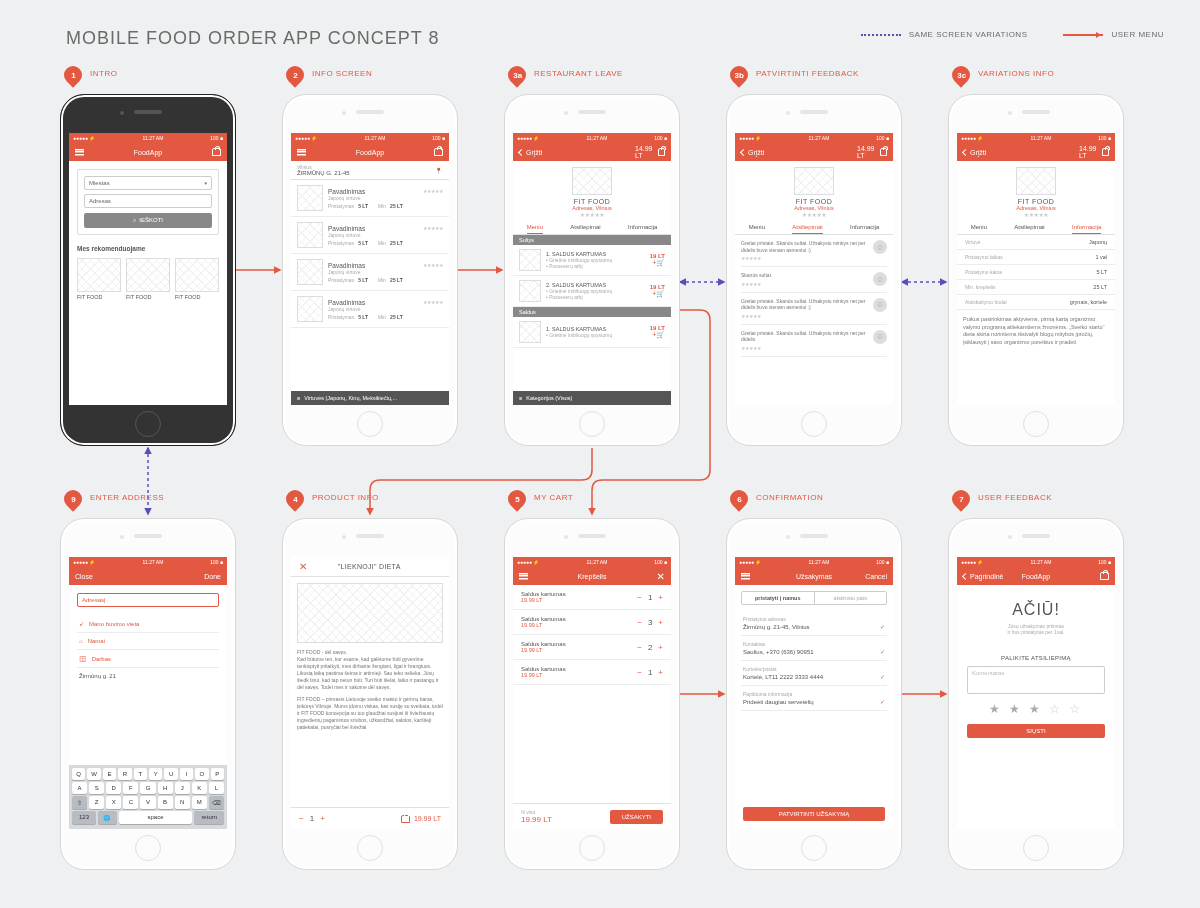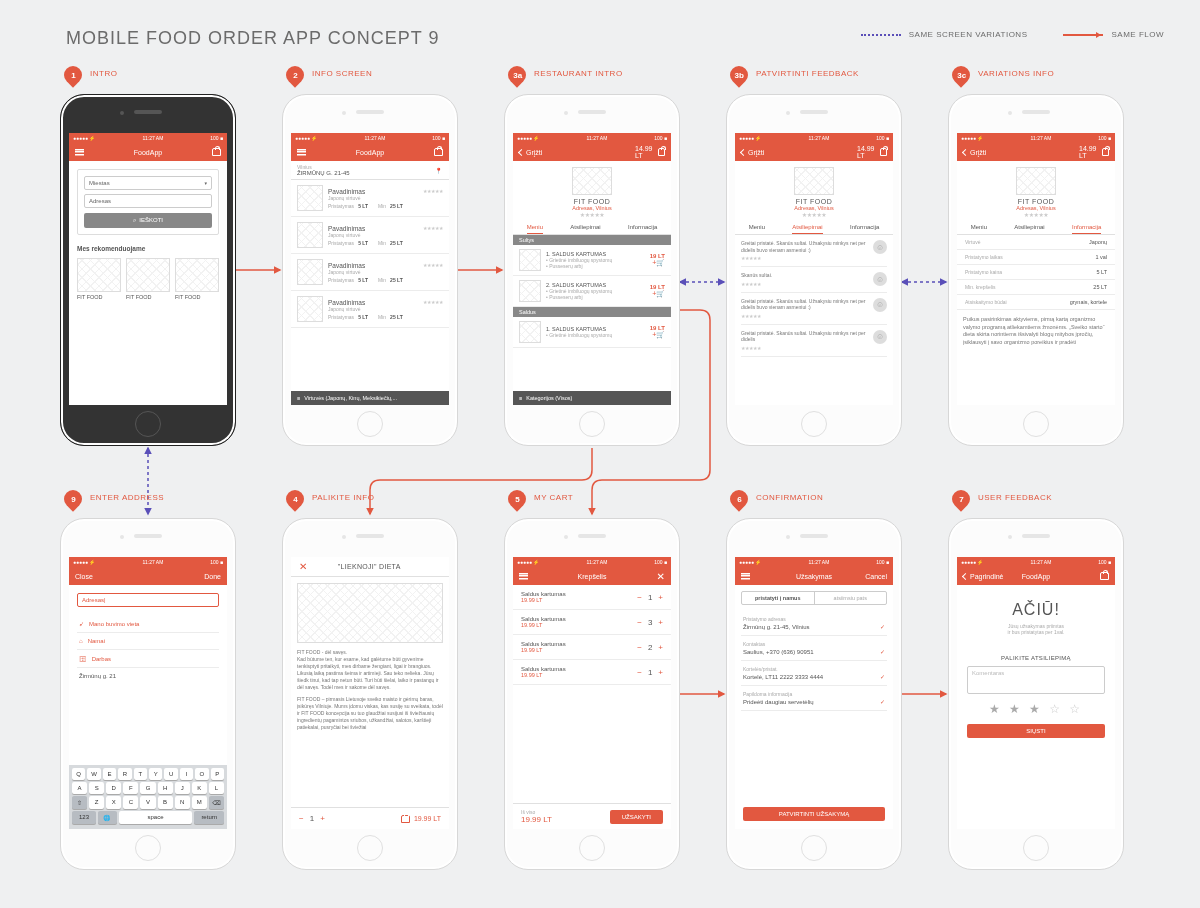--- a/index.html
+++ b/index.html
@@ -63,29 +63,29 @@
   .rest-head .a{font-size:5.5px;color:var(--accent);}
   .keyboard{position:absolute;left:0;right:0;bottom:0;background:#d7dadd;padding:3px;}
   .krow{display:flex;gap:2px;justify-content:center;margin-bottom:2px;}
   .key{background:#fff;border-radius:2px;box-shadow:0 1px 0 #aaa;flex:1;text-align:center;padding:3px 0;font-size:6px;color:#333;}
   .key.sp{background:#b7bcc2;color:#333;}
   svg.flow{position:absolute;left:0;top:0;width:1200px;height:908px;pointer-events:none;}
 </style>
 </head>
 <body>
 
-<div class="title">MOBILE FOOD ORDER APP CONCEPT 9</div>
+<div class="title">MOBILE FOOD ORDER APP CONCEPT 8</div>
 <div class="legend">
   <div class="item">
       <div class="dash"></div>
       <span>SAME SCREEN VARIATIONS</span>
     </div>
   <div class="item">
       <div class="solid"></div>
-      <span>SAME FLOW</span>
+      <span>USER MENU</span>
     </div>
 </div>
 
 <svg class="flow">
   <defs>
     <marker id="ar" viewBox="0 0 10 10" refX="8" refY="5" markerWidth="5" markerHeight="5" orient="auto">
         <path d="M0,0 L10,5 L0,10 z" fill="#e25840"></path>
       </marker>
     <marker id="ab" viewBox="0 0 10 10" refX="8" refY="5" markerWidth="5" markerHeight="5" orient="auto">
         <path d="M0,0 L10,5 L0,10 z" fill="#5a4fb8"></path>
@@ -269,21 +269,21 @@
             </div>
       </div>
     </div>
   </div>
 </div>
 
 <div class="cell">
   <div class="pin">
         <span>3a</span>
       </div>
-  <div class="step-label">RESTAURANT INTRO</div>
+  <div class="step-label">RESTAURANT LEAVE</div>
   <div class="phone">
     <div class="cam"></div>
         <div class="speaker"></div>
         <div class="home"></div>
     <div class="screen">
       <div class="status">
             <span>●●●●●  ⚡</span>
             <span>11:27 AM</span>
             <span>100 ■</span>
           </div>
@@ -581,21 +581,21 @@
             </div>
       </div>
     </div>
   </div>
 </div>
 
 <div class="cell">
   <div class="pin">
         <span>4</span>
       </div>
-  <div class="step-label">PALIKITE INFO</div>
+  <div class="step-label">PRODUCT INFO</div>
   <div class="phone">
     <div class="cam"></div>
         <div class="speaker"></div>
         <div class="home"></div>
     <div class="screen">
       <div style="height:20px;display:flex;align-items:center;padding:0 8px;border-bottom:1px solid var(--hair);">
         <span class="red" style="font-size:10px;">✕</span>
         <span style="flex:1;text-align:center;font-size:7px;letter-spacing:.3px;">"LIEKNOJI" DIETA</span>
         <span style="width:10px;"></span>
       </div>

